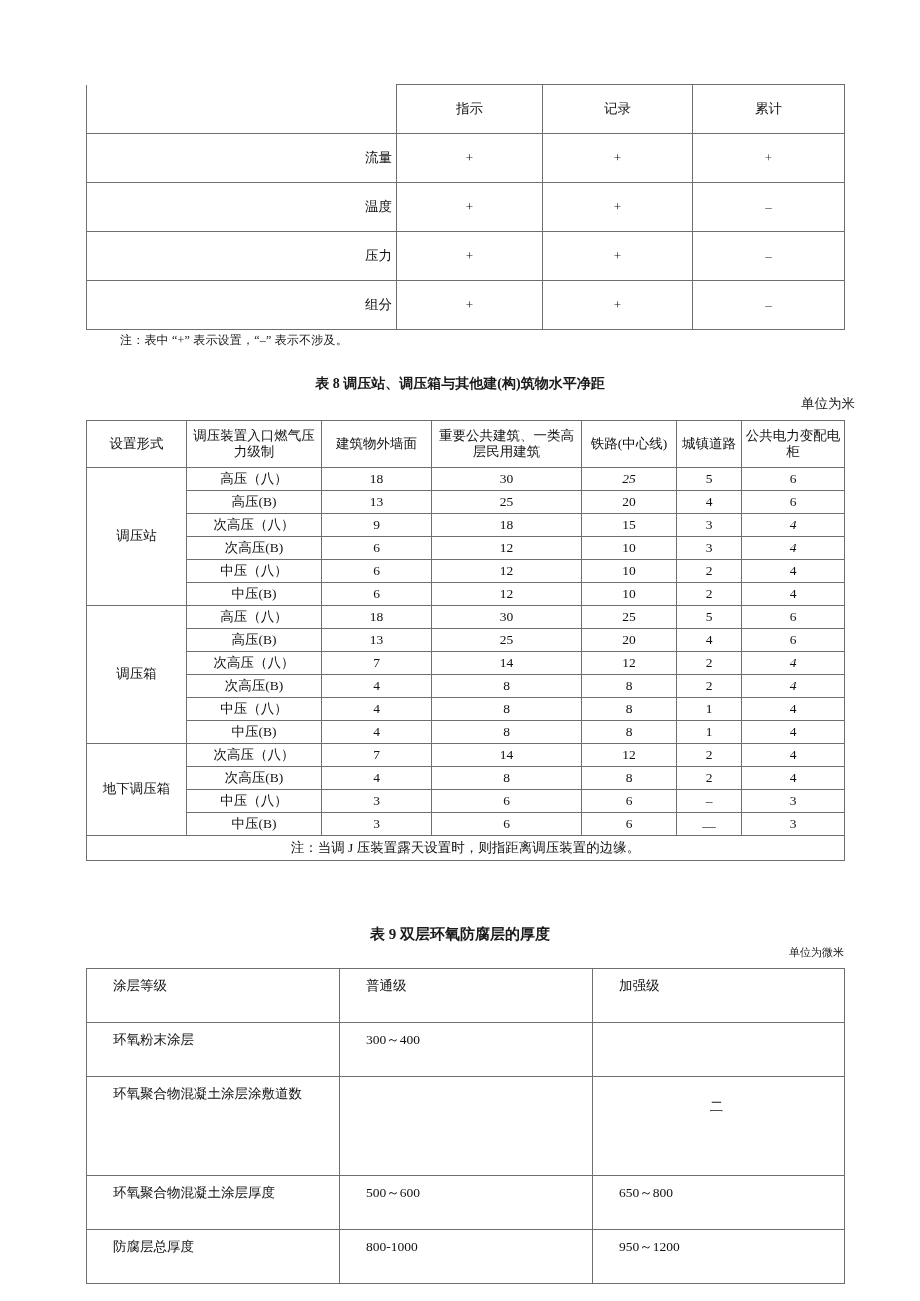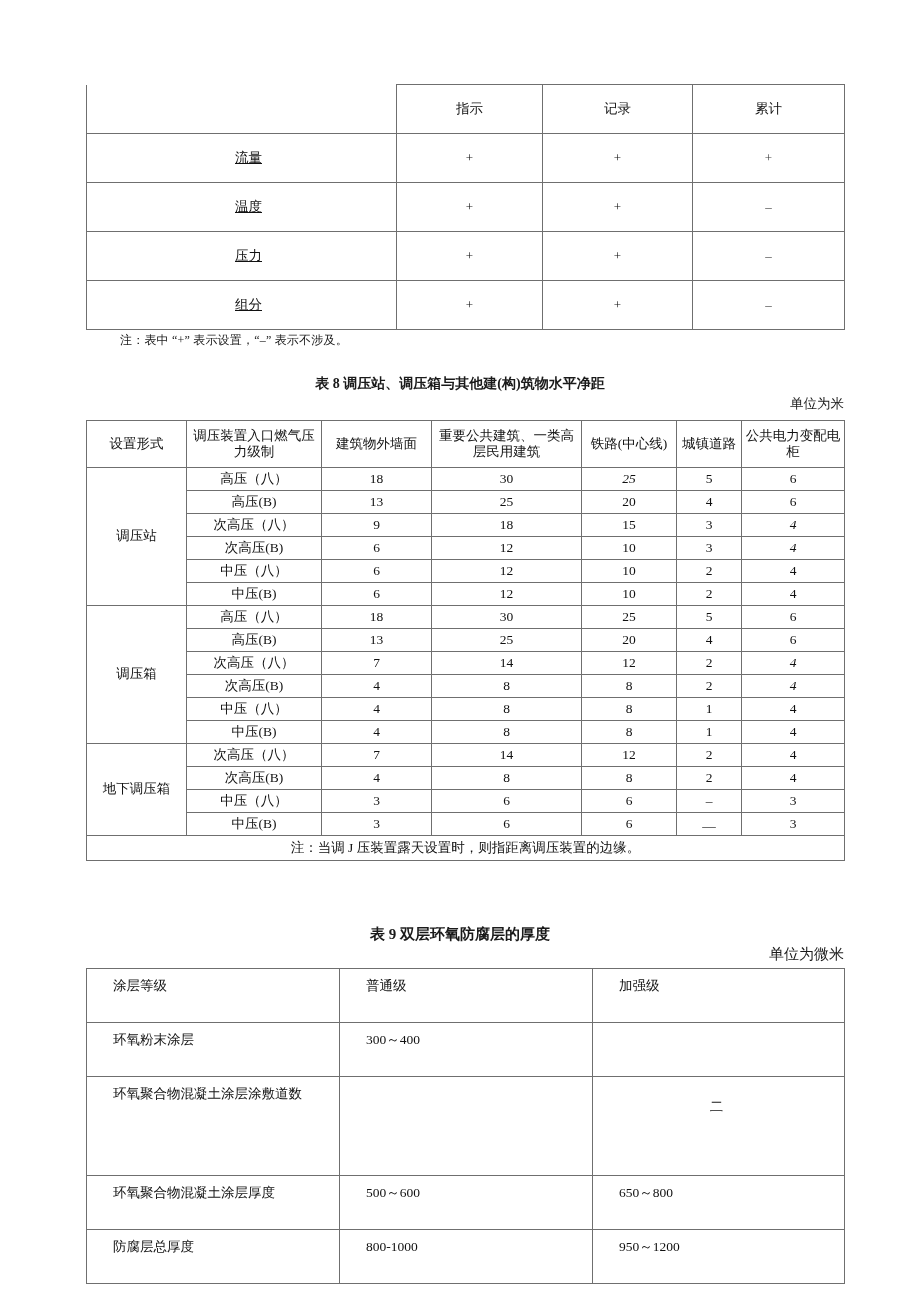--- a/index.html
+++ b/index.html
@@ -47,21 +47,21 @@
   }
   #table1 { width: 758px; }
   #table1 td { height: 48px; margin-left: 23px; }
   #table1 .corner {
     border-top: none;
     border-left: 1px solid #6f6f6f;
     border-right: none;
     border-bottom: 1px solid #6f6f6f;
   }
   #table1 .hdr { text-align: center; }
-  #table1 .rowlabel { text-align: center; padding-left: 18px; text-decoration: underline; }
+  #table1 .rowlabel { text-align: right; padding-left: 18px; }
   #table1 .mark { text-align: center; font-size: 13px; }
   #table1 .mark.dim { color: #3f3f3f; }
 
   #note1 {
     position: absolute;
     left: 120px;
     top: 288px;
     font-size: 12px;
     letter-spacing: .2px;
     margin-top: 44px;
@@ -72,21 +72,21 @@
     position: absolute;
     left: 0;
     top: 375px;
     width: 920px;
     text-align: center;
     font-size: 14px;
     font-weight: 600;
   }
   #t8-unit {
     position: absolute;
-    right: 76px;
+    right: 65px;
     top: 395px;
     font-size: 13.5px;
   }
   #table8-wrap {
     position: absolute;
     left: 86px;
     top: 420px;
   }
   #table8 { width: 758px; font-size: 13.5px; }
   #table8 td {
@@ -115,21 +115,21 @@
     top: 925px;
     width: 920px;
     text-align: center;
     font-size: 15px;
     font-weight: 600;
   }
   #t9-unit {
     position: absolute;
     right: 76px;
     top: 945px;
-    font-size: 15px;
+    font-size: 11px;
   }
   #table9-wrap {
     position: absolute;
     left: 86px;
     top: 968px;
   }
   #table9 { width: 758px; font-size: 13.5px; }
   #table9 td {
     height: 44px;
     text-align: left;

